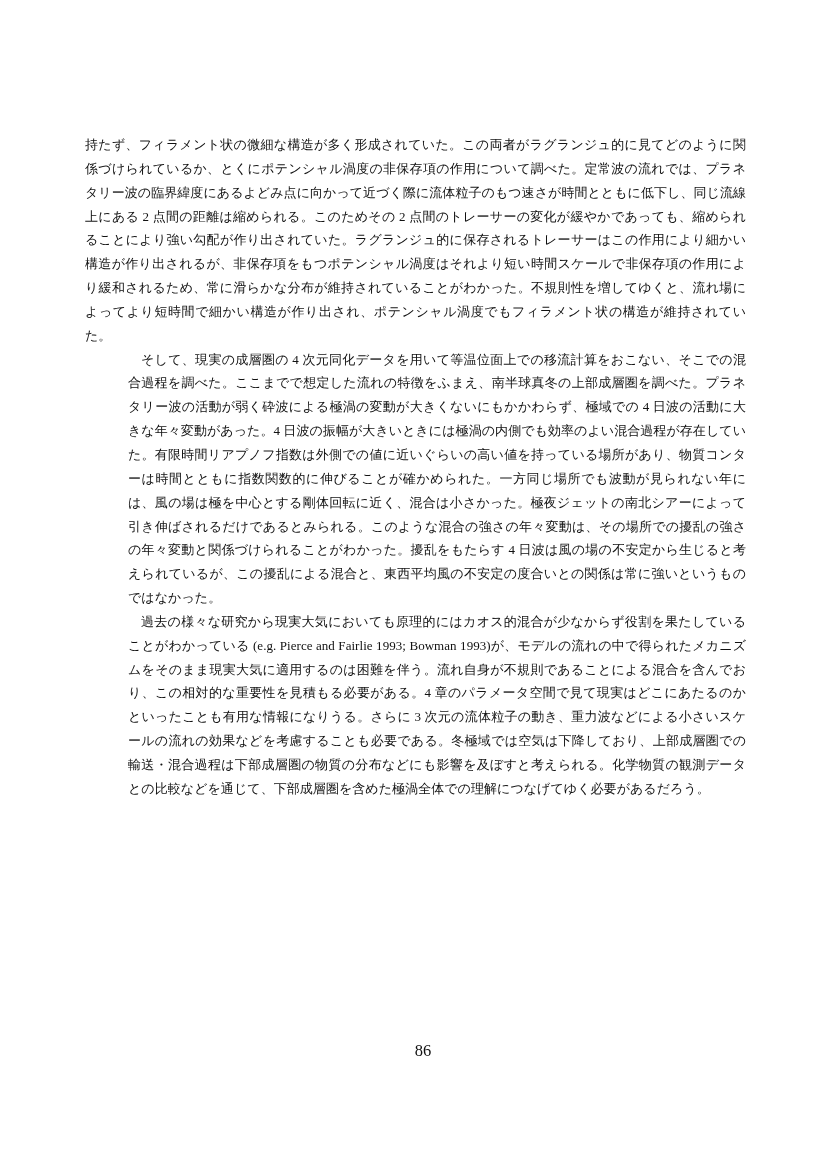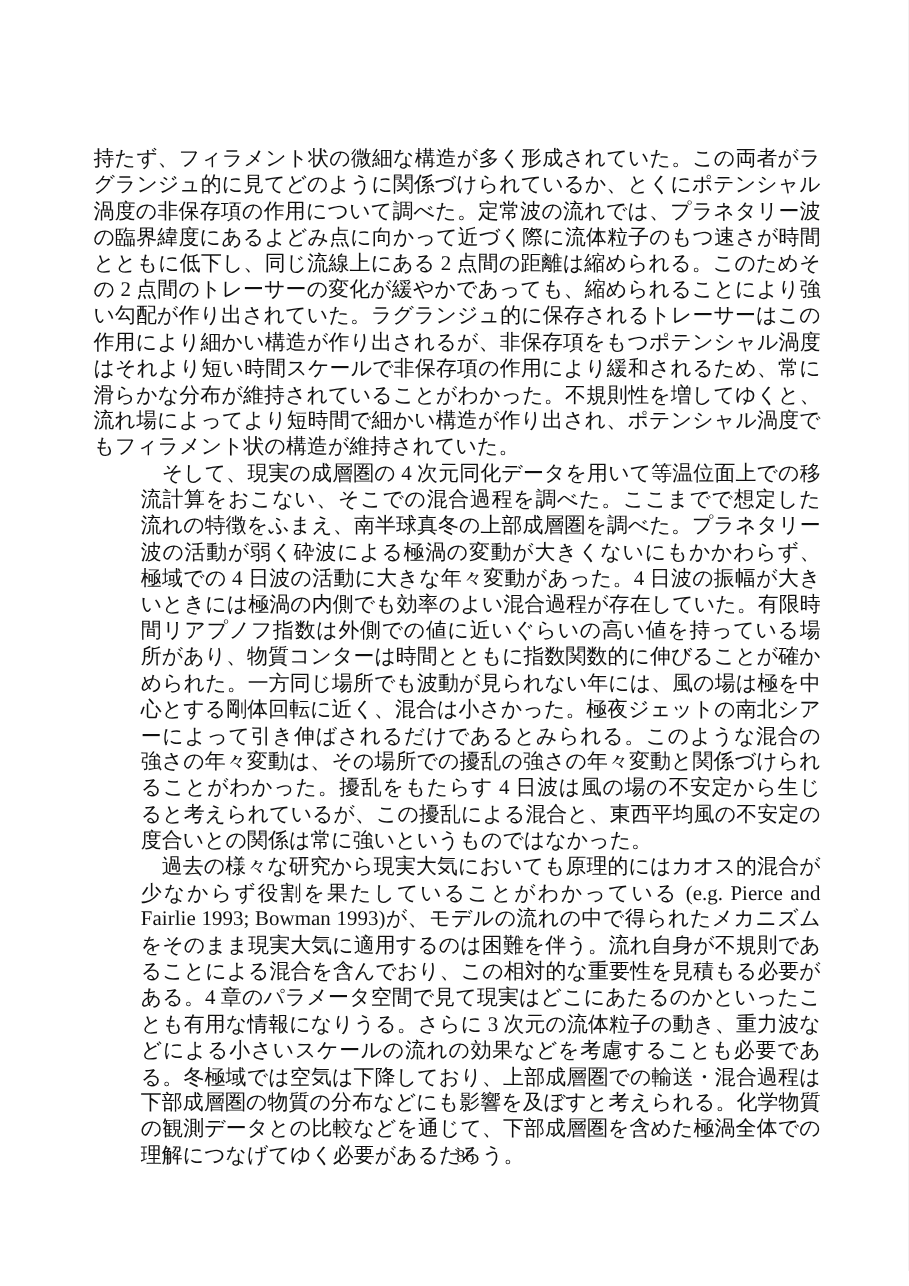--- a/index.html
+++ b/index.html
@@ -15,21 +15,21 @@
     background: #ffffff;
     overflow: hidden;
     font-family: "Liberation Serif", "DejaVu Serif", serif;
     color: #111111;
   }
   .text-block {
     position: absolute;
     top: 133px;
     left: 85px;
     width: 661px;
-    font-size: 19px;
+    font-size: 13px;
     line-height: 23.85px;
     text-align: justify;
     text-justify: inter-ideograph;
     letter-spacing: 0.05px;
   }
   .text-block p {
     margin: 0;
     padding: 0;
     text-indent: 0;
   }

